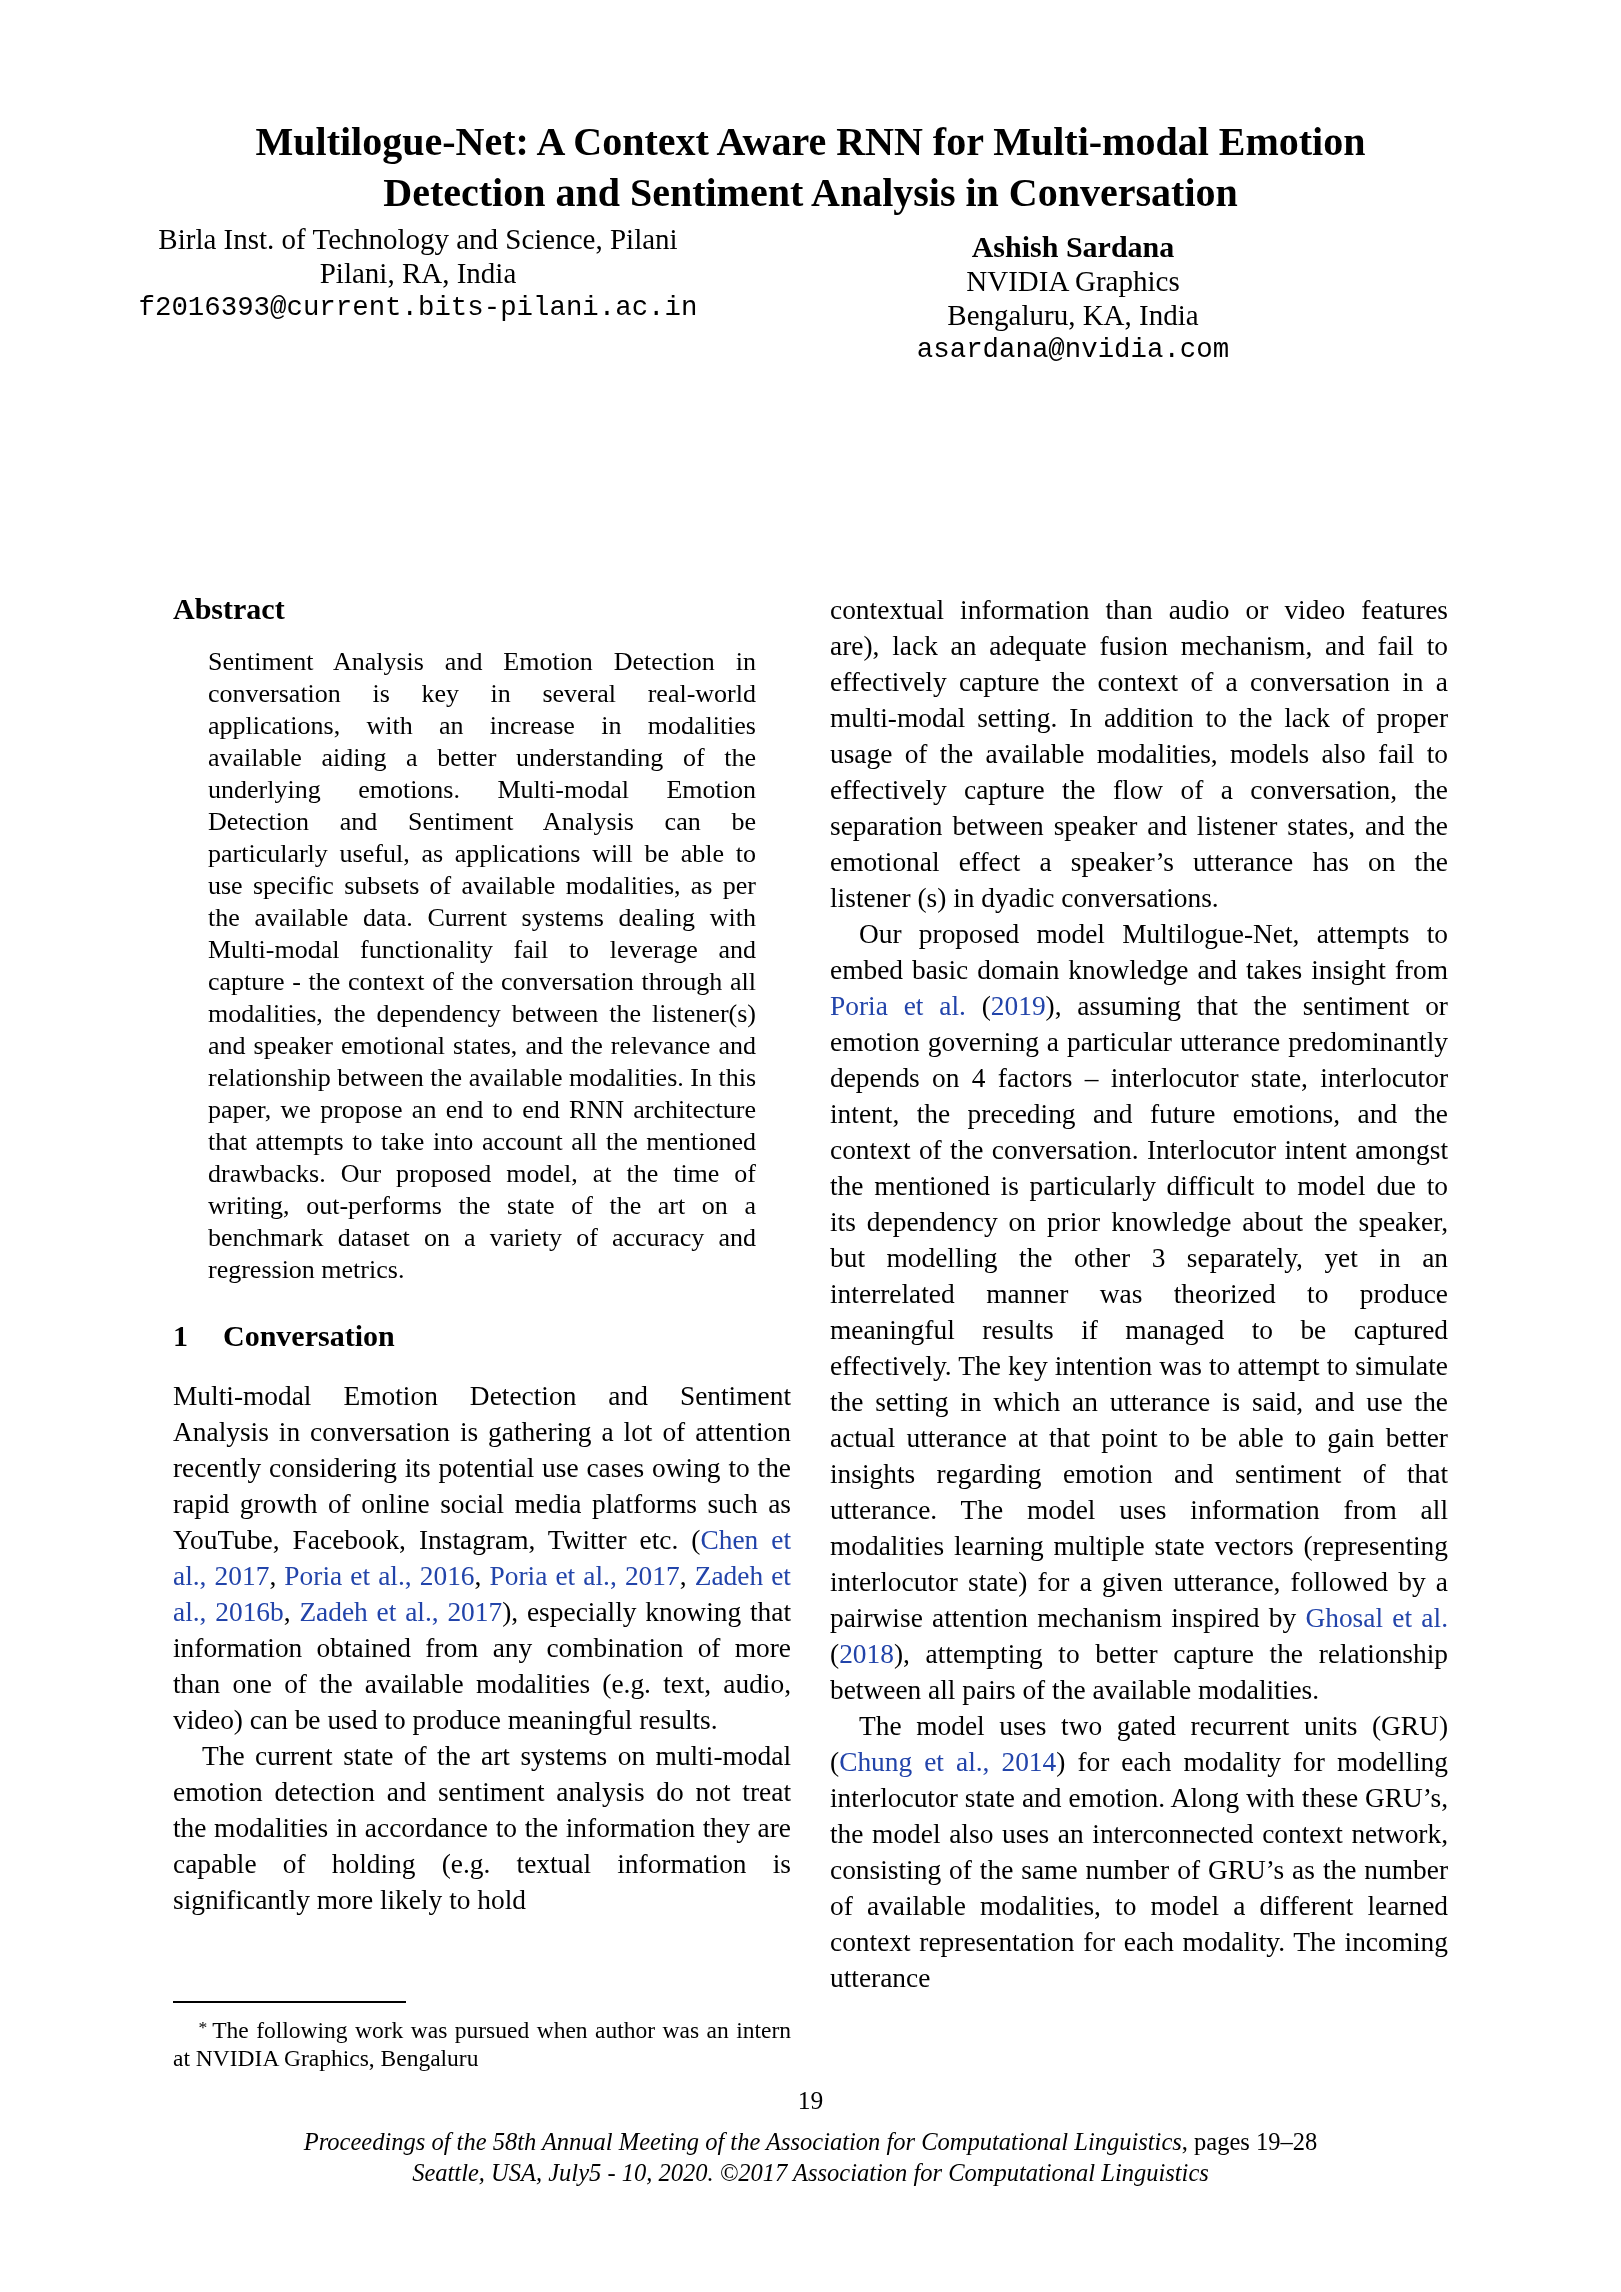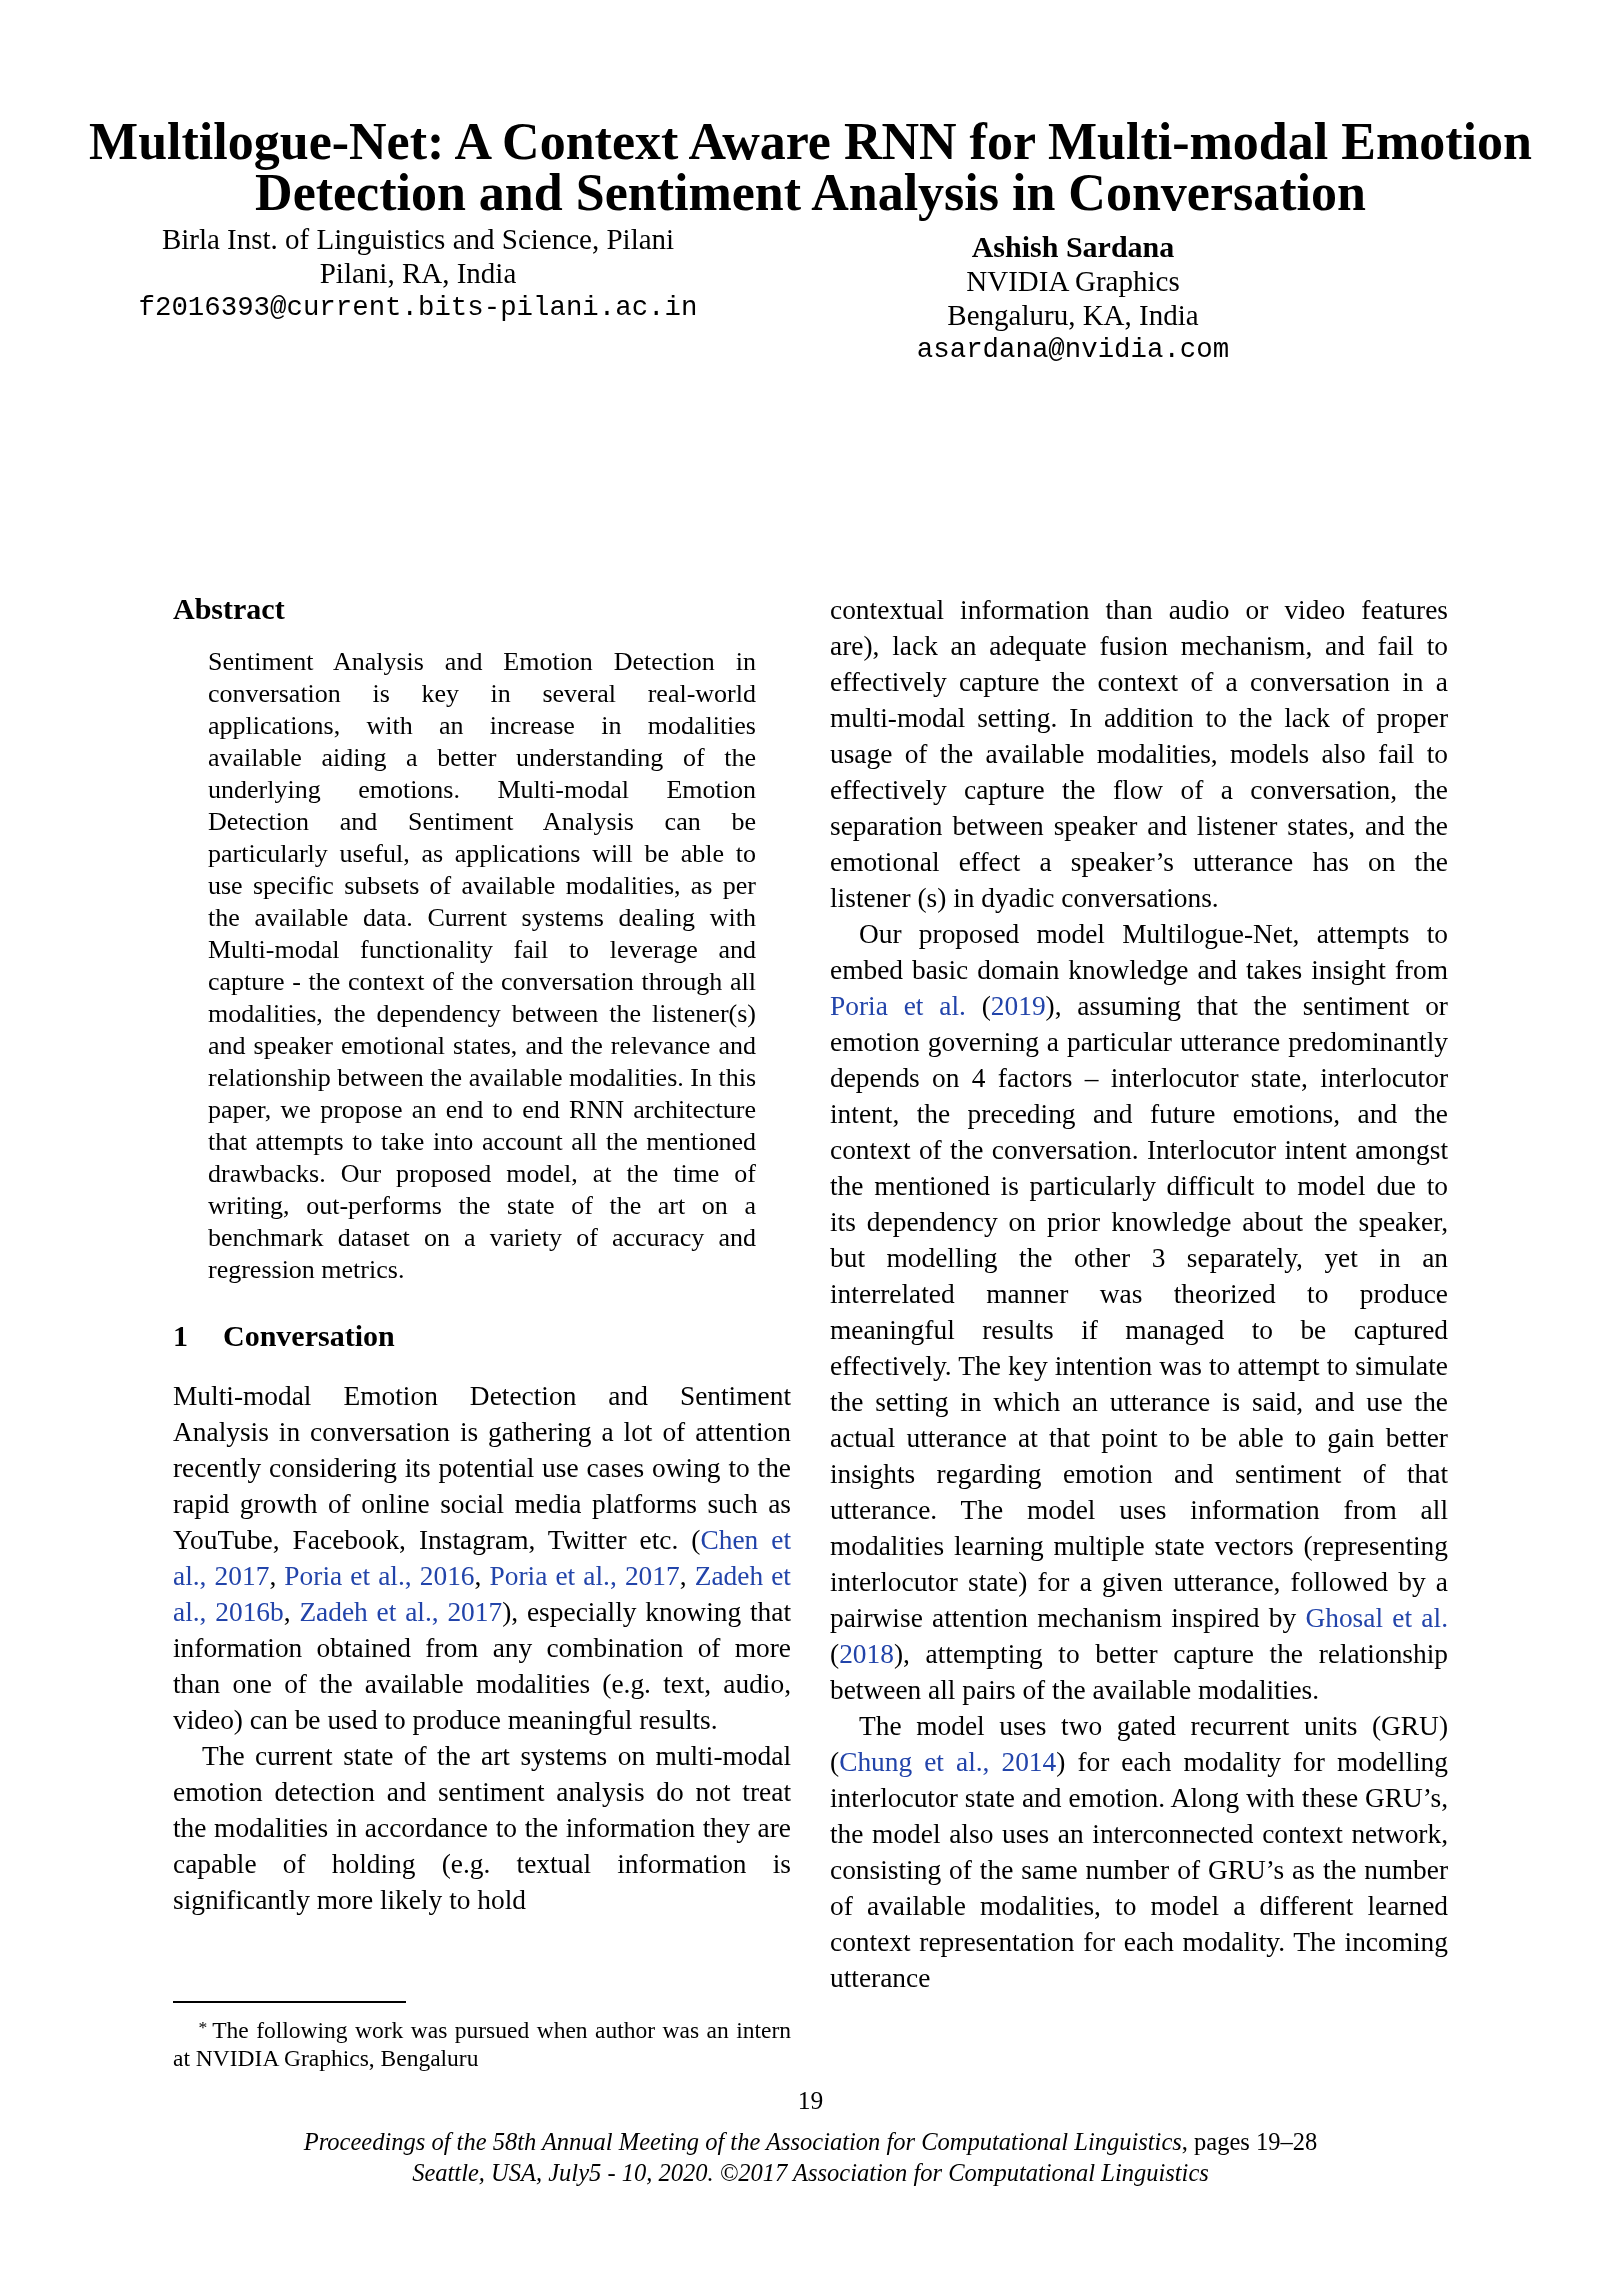--- a/index.html
+++ b/index.html
@@ -16,21 +16,21 @@
     background: #ffffff;
     overflow: hidden;
   }
 
   
   .title-block {
     position: absolute;
     top: 116px; left: 0; right: 0;
     text-align: center;
   }
-  .title-block h1 { font-size: 52px; font-weight: bold; line-height: 51px; }
+  .title-block h1 { font-size: 40px; font-weight: bold; line-height: 51px; }
   .t-line { display: block; }
 
   
   .authors { position: absolute; top: 222px; left: 0; right: 0; }
   .author { position: absolute; text-align: center; }
   .author-left  { left: 124px; width: 588px; }
   .author-right { left: 828px; width: 490px; }
   .a-name  { font-size: 30px; font-weight: bold; line-height: 35px; }
   .a-name sup { font-size: 20.6px; font-weight: normal; }
   .a-affil { font-size: 29px; line-height: 34px; }
@@ -104,21 +104,21 @@
 
   <header class="title-block">
     <h1>
       <span class="t-line">Multilogue-Net: A Context Aware RNN for Multi-modal Emotion</span>
       <span class="t-line">Detection and Sentiment Analysis in Conversation</span>
     </h1>
   </header>
 
   <div class="authors">
     <div class="author author-left">
-      <div class="a-affil">Birla Inst. of Linguistics and Science, Pilani</div>
+      <div class="a-affil">Birla Inst. of Technology and Science, Pilani</div>
       <div class="a-affil">Pilani, RA, India</div>
       <div class="a-email">f2016393@current.bits-pilani.ac.in</div>
     </div>
     <div class="author author-right">
       <div class="a-name"><span>Ashish Sardana</span><sup></sup></div>
       <div class="a-affil">NVIDIA Graphics</div>
       <div class="a-affil">Bengaluru, KA, India</div>
       <div class="a-email">asardana@nvidia.com</div>
     </div>
   </div>

